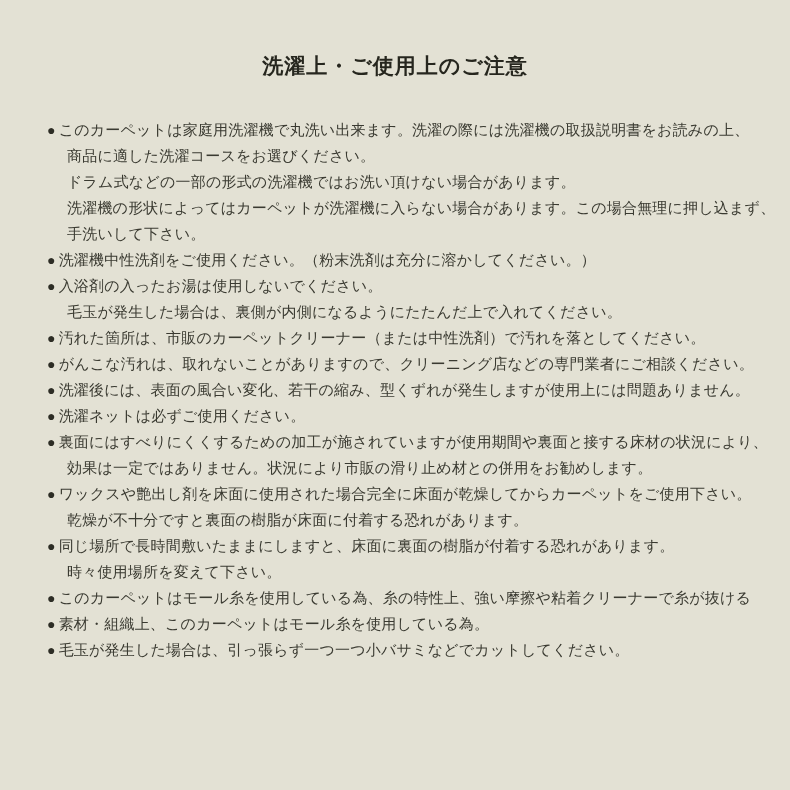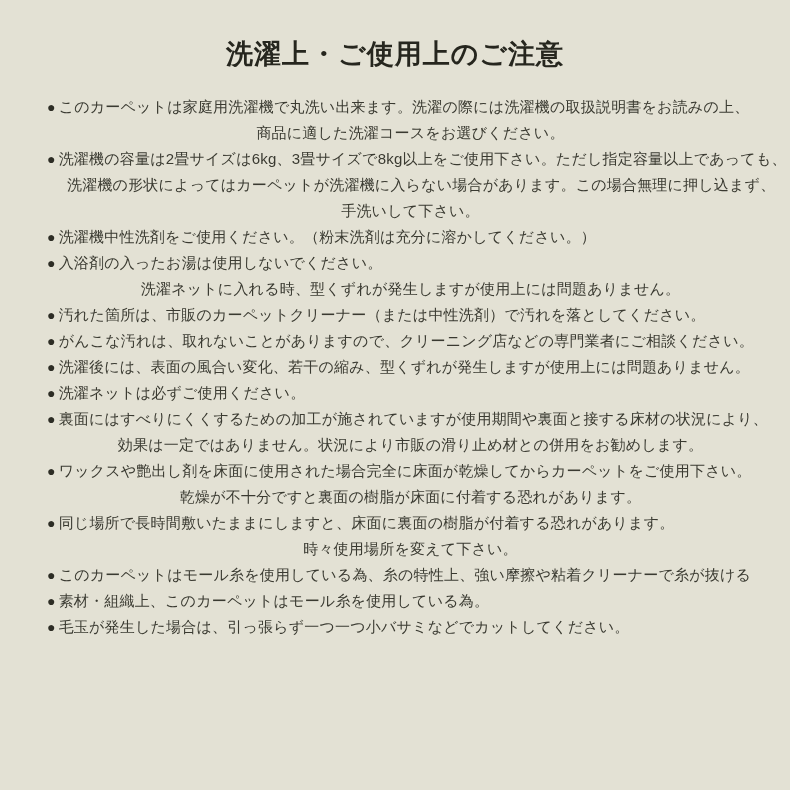--- a/index.html
+++ b/index.html
@@ -13,74 +13,73 @@
     font-family: "Liberation Sans", "DejaVu Sans", sans-serif;
     color: #3a3a31;
     overflow: hidden;
   }
   .page {
     width: 790px;
     height: 790px;
     box-sizing: border-box;
   }
   .title {
-    margin: 0;
+    margin: 15px;
     padding-top: 38px;
     padding-bottom: 24px;
     text-align: center;
-    font-size: 27px;
+    font-size: 21px;
     line-height: 1.2;
     font-weight: bold;
     letter-spacing: 1px;
     color: #26261e;
   }
   .notices {
     padding-left: 47px;
     padding-right: 36px;
     font-size: 15px;
   }
   .line {
     line-height: 26px;
     white-space: nowrap;
     letter-spacing: 0.2px;
   }
   .line.cont {
     padding-left: 20px;
-    text-align: center;
   }
   .bullet {
     display: inline-block;
     margin-right: 3px;
     font-size: 14px;
     color: #2d2d25;
   }
 </style>
 </head>
 <body>
 
 <div class="page">
   <h1 class="title">洗濯上・ご使用上のご注意</h1>
   <div class="notices" id="notices">
       <div class="notice">
         <div class="line first"><span class="bullet">●</span><span>このカーペットは家庭用洗濯機で丸洗い出来ます。洗濯の際には洗濯機の取扱説明書をお読みの上、</span></div>
         <div class="line cont"><span>商品に適した洗濯コースをお選びください。</span></div>
+        <div class="line cont"><span>ドラム式などの一部の形式の洗濯機ではお洗い頂けない場合があります。</span></div>
       </div>
       <div class="notice">
-        <div class="line first"><span class="bullet">●</span><span>洗濯機の容量は2畳サイズは6kg、3畳サイズで8kg以上をご使用下さい。ただし指定容量以上であっても、</span></div>
         <div class="line cont"><span>洗濯機の形状によってはカーペットが洗濯機に入らない場合があります。この場合無理に押し込まず、</span></div>
         <div class="line cont"><span>手洗いして下さい。</span></div>
       </div>
       <div class="notice">
         <div class="line first"><span class="bullet">●</span><span>洗濯機中性洗剤をご使用ください。（粉末洗剤は充分に溶かしてください。）</span></div>
       </div>
       <div class="notice">
         <div class="line first"><span class="bullet">●</span><span>入浴剤の入ったお湯は使用しないでください。</span></div>
       </div>
       <div class="notice">
-        <div class="line cont"><span>洗濯ネットに入れる時、型くずれが発生しますが使用上には問題ありません。</span></div>
+        <div class="line cont"><span>毛玉が発生した場合は、裏側が内側になるようにたたんだ上で入れてください。</span></div>
       </div>
       <div class="notice">
         <div class="line first"><span class="bullet">●</span><span>汚れた箇所は、市販のカーペットクリーナー（または中性洗剤）で汚れを落としてください。</span></div>
       </div>
       <div class="notice">
         <div class="line first"><span class="bullet">●</span><span>がんこな汚れは、取れないことがありますので、クリーニング店などの専門業者にご相談ください。</span></div>
       </div>
       <div class="notice">
         <div class="line first"><span class="bullet">●</span><span>洗濯後には、表面の風合い変化、若干の縮み、型くずれが発生しますが使用上には問題ありません。</span></div>
       </div>

